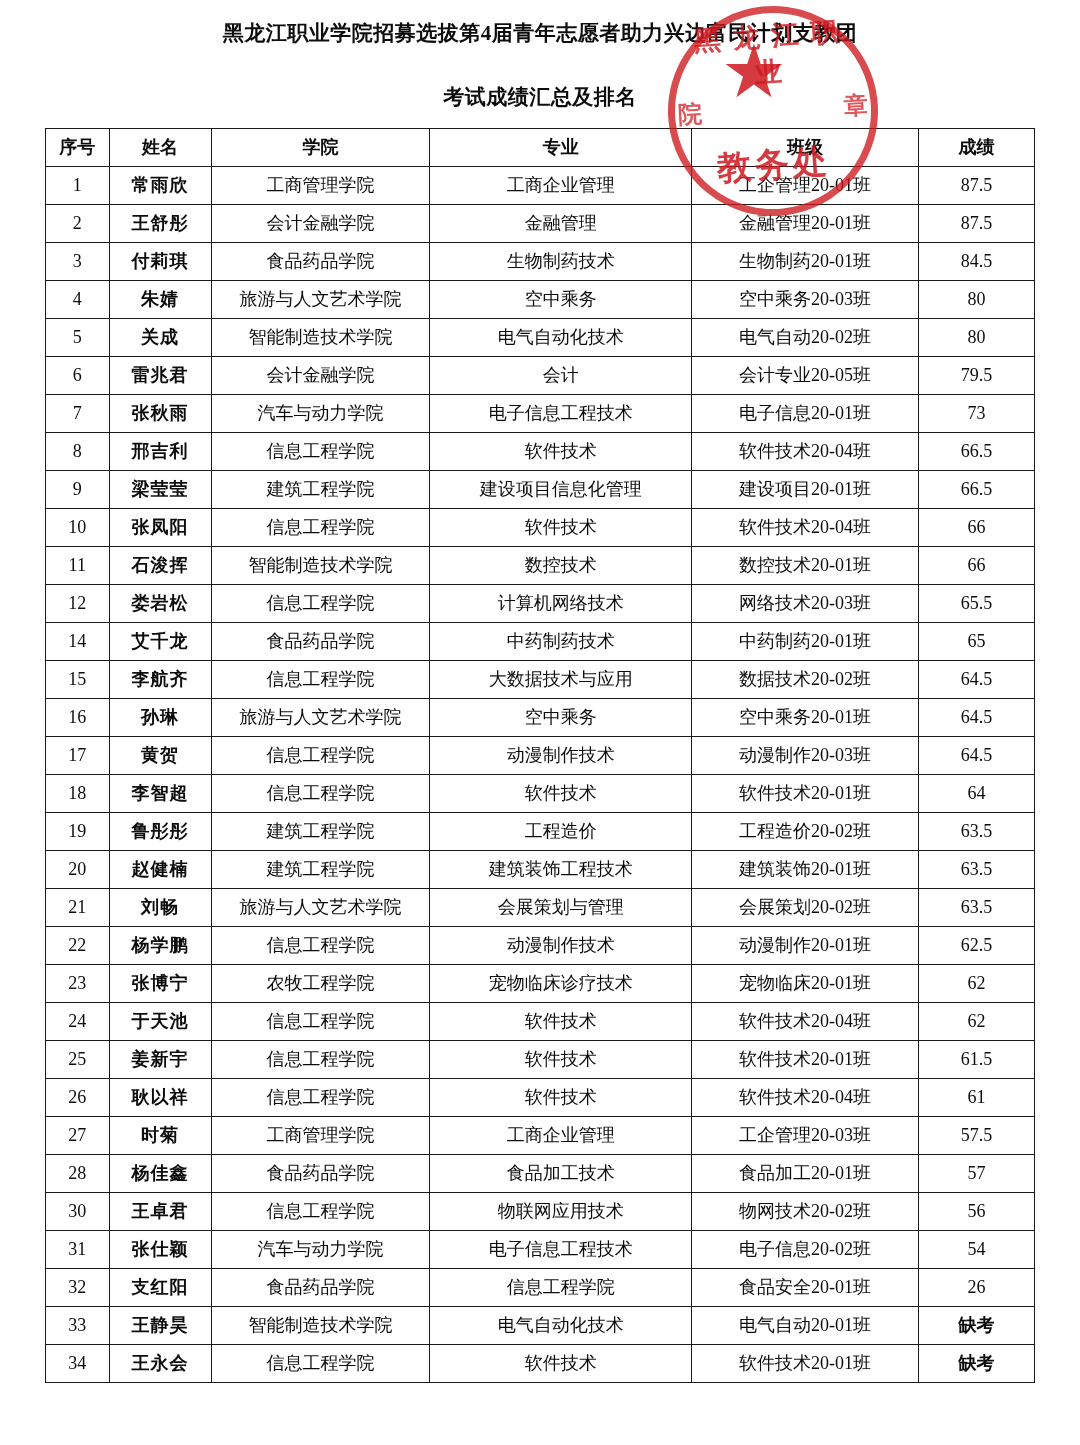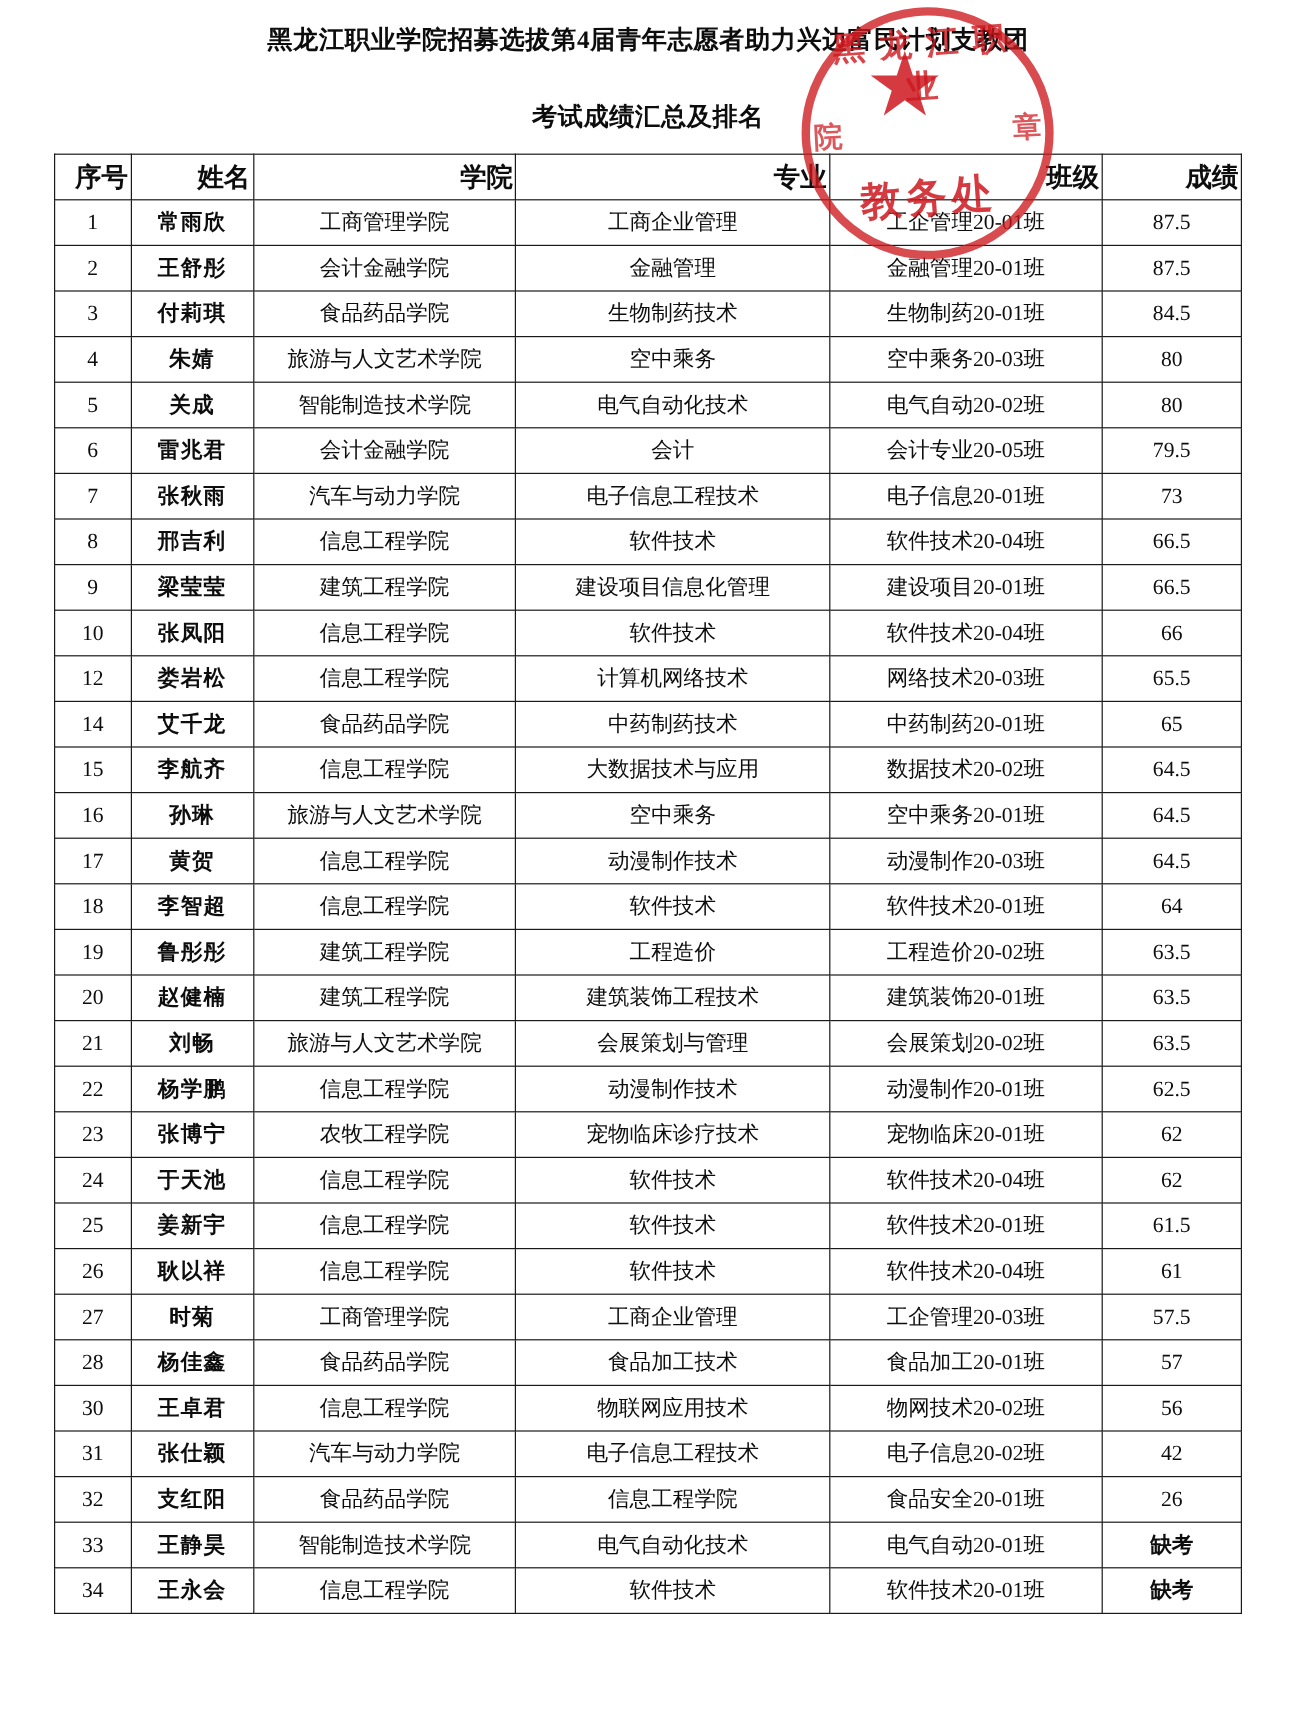--- a/index.html
+++ b/index.html
@@ -47,22 +47,21 @@
     font-size: 18px;
     height: 37px;
     line-height: 37px;
     padding: 0 2px;
     overflow: hidden;
     white-space: nowrap;
     color: #0d0d0d;
   }
   table.grades th {
     font-weight: bold;
-    font-size: 22px;
-    text-align: right;
+    font-size: 18px;
   }
   td.idx, th.idx { width: 58px; }
   td.name, th.name { width: 96px; font-weight: bold;}
   td.college, th.college { width: 212px; margin-left: 12px; }
   td.major, th.major { width: 254px; }
   td.cls, th.cls { width: 220px; }
   td.score, th.score { width: 110px; }
   td.name { letter-spacing: 1px; }
   td.score { font-weight: normal; }
   td.score.absent { font-weight: bold; }
@@ -252,20 +251,28 @@
         </tr>
         <tr>
           <td class="idx">10</td>
           <td class="name">张凤阳</td>
           <td class="college">信息工程学院</td>
           <td class="major">软件技术</td>
           <td class="cls">软件技术20-04班</td>
           <td class="score">66</td>
         </tr>
         <tr>
+          <td class="idx">11</td>
+          <td class="name">石浚挥</td>
+          <td class="college">智能制造技术学院</td>
+          <td class="major">数控技术</td>
+          <td class="cls">数控技术20-01班</td>
+          <td class="score">66</td>
+        </tr>
+        <tr>
           <td class="idx">12</td>
           <td class="name">娄岩松</td>
           <td class="college">信息工程学院</td>
           <td class="major">计算机网络技术</td>
           <td class="cls">网络技术20-03班</td>
           <td class="score">65.5</td>
         </tr>
         <tr>
           <td class="idx">14</td>
           <td class="name">艾千龙</td>
@@ -393,21 +400,21 @@
           <td class="major">物联网应用技术</td>
           <td class="cls">物网技术20-02班</td>
           <td class="score">56</td>
         </tr>
         <tr>
           <td class="idx">31</td>
           <td class="name">张仕颖</td>
           <td class="college">汽车与动力学院</td>
           <td class="major">电子信息工程技术</td>
           <td class="cls">电子信息20-02班</td>
-          <td class="score">42</td>
+          <td class="score">54</td>
         </tr>
         <tr>
           <td class="idx">32</td>
           <td class="name">支红阳</td>
           <td class="college">食品药品学院</td>
           <td class="major">信息工程学院</td>
           <td class="cls">食品安全20-01班</td>
           <td class="score">26</td>
         </tr>
         <tr>

